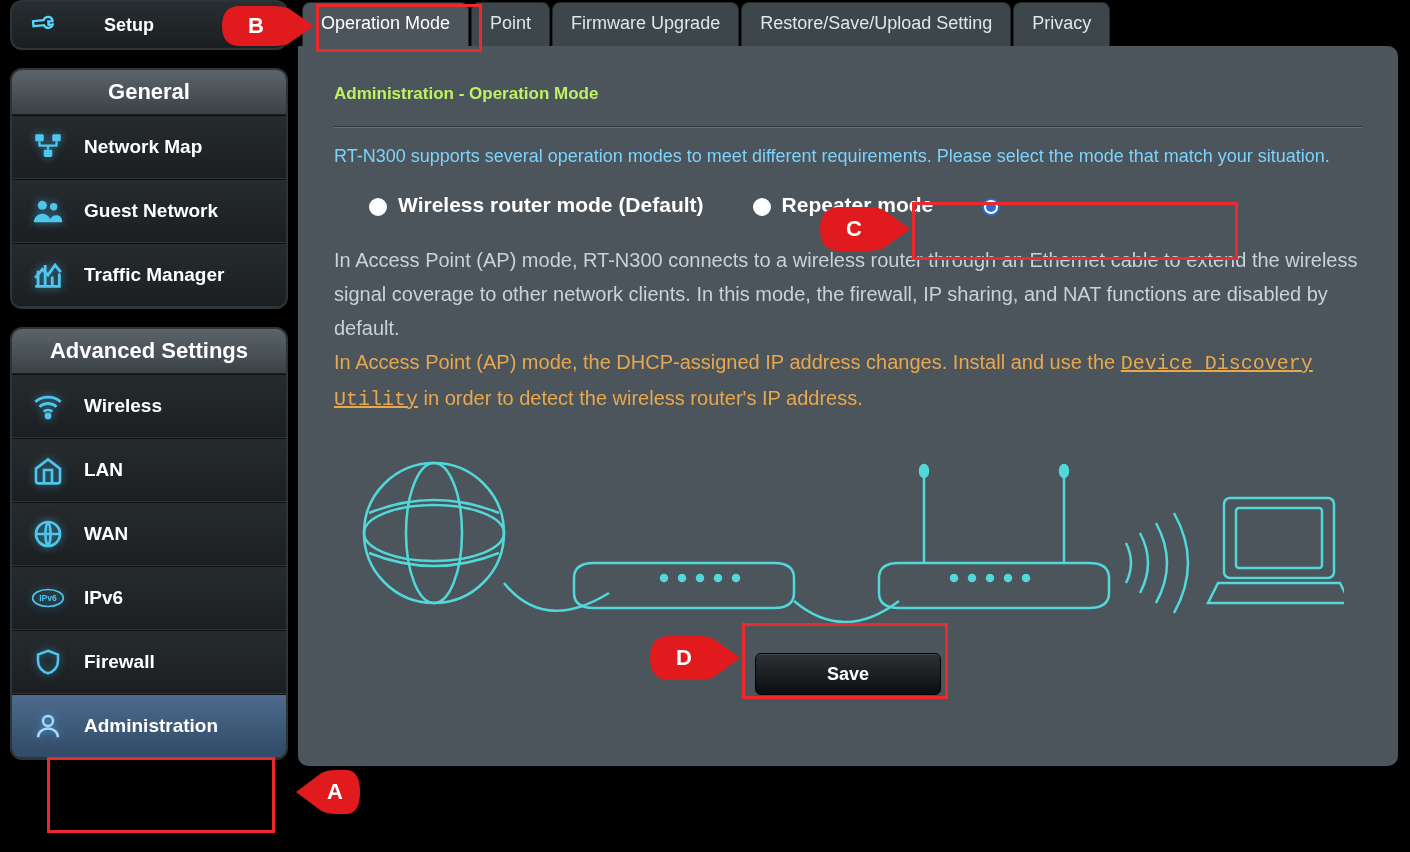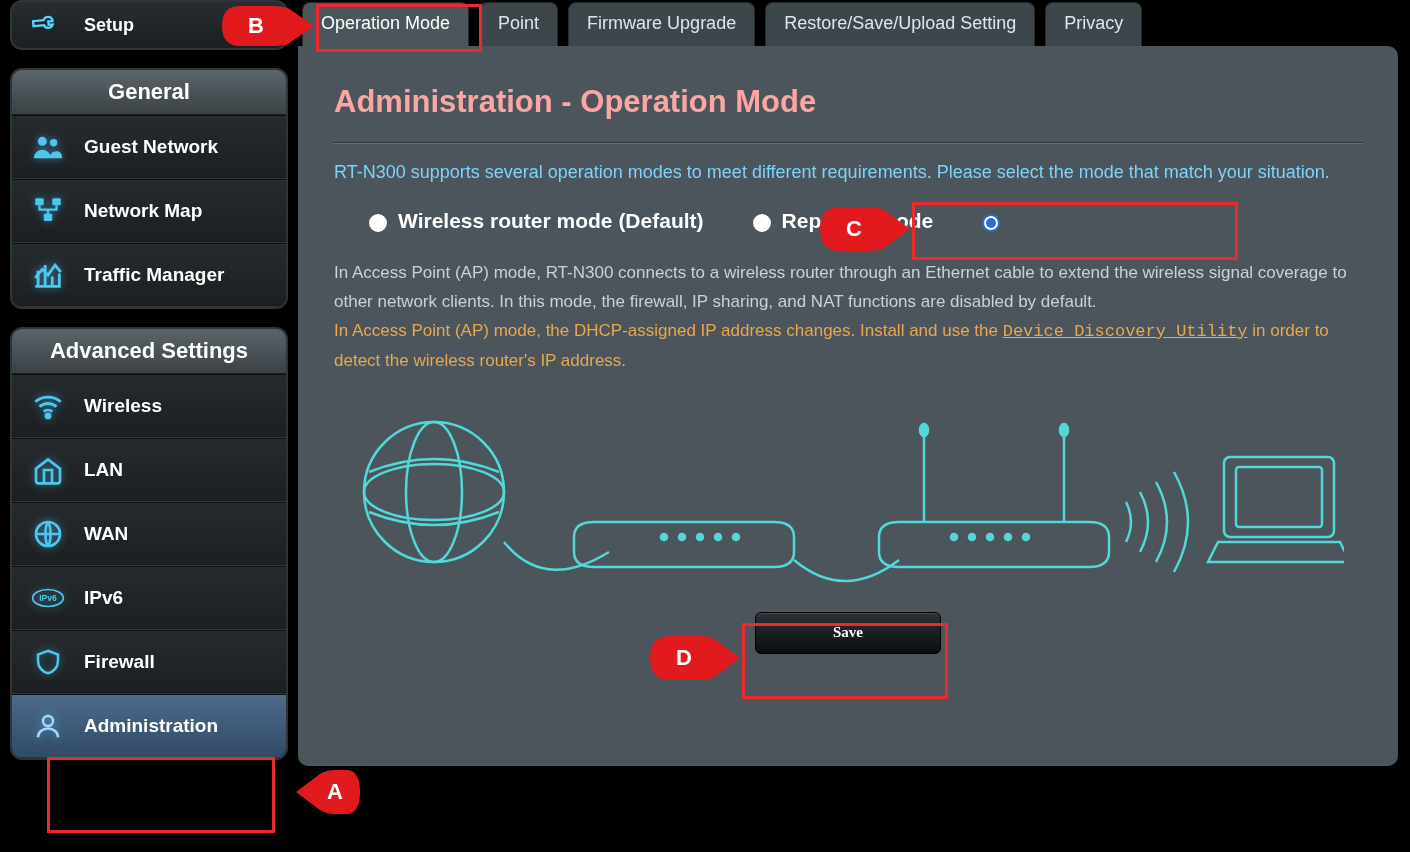--- a/index.html
+++ b/index.html
@@ -30,21 +30,21 @@
     background: linear-gradient(#272d30, #1a1f22);
     border: 2px solid #2e3538;
     border-radius: 12px;
     margin-bottom: 18px;
     overflow: hidden;
   }
   .setup-btn {
     height: 46px;
     display: flex;
     align-items: center;
-    padding-left: 72px;
+    padding-left: 92px;
     font-weight: bold;
     font-size: 18px;
     color: #fff;
     position: relative;
   }
   .setup-btn .wrench {
     position: absolute;
     left: 18px;
     top: 6px;
     transform: rotate(40deg);
@@ -93,21 +93,21 @@
 
   
   .main {
     flex: 1;
     display: flex;
     flex-direction: column;
     padding-top: 0;
   }
   .tabs {
     display: flex;
-    gap: 10px;
+    gap: 2px;
     margin-left: 4px;
     margin-top: 2px;
   }
   .tab {
     background: #3d464b;
     color: #dfe6ea;
     font-size: 18px;
     padding: 10px 18px 12px;
     border: 1px solid #252a2d;
     border-bottom: none;
@@ -122,23 +122,23 @@
 
   .panel {
     background: #4b555b;
     border-radius: 0 10px 10px 10px;
     padding: 30px 36px 40px;
     min-height: 720px;
     box-sizing: border-box;
   }
   .panel h2 {
     margin: 8px 0 22px;
-    font-size: 31px;
-    font-weight: bold;
-    color: #fca5a5;
+    font-size: 17px;
+    font-weight: bold;
+    color: #bef264;
   }
   .rule {
     border: none;
     border-top: 1px solid #2f3538;
     border-bottom: 1px solid #66717a;
     margin: 0 0 18px;
   }
   .intro {
     font-size: 18px;
     color: #7dd3fc;
@@ -170,21 +170,21 @@
   }
   .radio-row input[type=radio]:checked::after {
     content: "";
     position: absolute;
     left: 2px; top: 2px;
     width: 10px; height: 10px;
     border-radius: 50%;
     background: #2a6bd8;
   }
   .desc {
-    font-size: 17px;
+    font-size: 20px;
     line-height: 1.7;
     color: #c8d2d9;
   }
   .desc .warn {
     color: #e8a84f;
   }
   .desc a {
     color: #e8a84f;
     font-family: "Courier New", monospace;
     text-decoration: underline;
@@ -204,25 +204,24 @@
     margin-top: 10px;
     position: relative;
   }
   .save-btn {
     width: 186px;
     height: 42px;
     background: linear-gradient(#2d3135, #0b0e10);
     border: 1px solid #000;
     border-radius: 6px;
     color: #fff;
-    font-size: 15px;
+    font-size: 18px;
     font-weight: bold;
     cursor: pointer;
     box-shadow: inset 0 1px 0 rgba(255,255,255,.12);
-    font-family: Liberation Serif, serif;
   }
 
   
   .callout {
     position: absolute;
     pointer-events: none;
   }
   .callout .box {
     position: absolute;
     border: 3px solid #ea2a2c;
@@ -257,38 +256,38 @@
       </span>
       <span>Setup</span>
     </div>
 
     <div class="side-block">
       <div class="section-title">General</div>
 
       <div class="nav-item">
         <span class="icon">
           <svg width="34" height="34" viewBox="0 0 24 24" fill="currentColor">
-                <circle cx="8" cy="8" r="3.2"></circle>
-                <circle cx="16" cy="9" r="2.6"></circle>
-                <path d="M2 20c0-3.3 2.7-6 6-6s6 2.7 6 6M13 20c0-2.5 2-5 5-5 2.4 0 4 1.8 4 5"></path>
-              </svg>
-        </span>
-        <span>Guest Network</span>
-      </div>
-
-      <div class="nav-item">
-        <span class="icon">
-          <svg width="34" height="34" viewBox="0 0 24 24" fill="currentColor">
                 <rect x="3" y="3" width="6" height="5" rx="1"></rect>
                 <rect x="15" y="3" width="6" height="5" rx="1"></rect>
                 <rect x="9" y="14" width="6" height="5" rx="1"></rect>
                 <path d="M6 8v3h12V8M12 11v3" stroke="currentColor" stroke-width="1.6" fill="none"></path>
               </svg>
         </span>
         <span>Network Map</span>
+      </div>
+
+      <div class="nav-item">
+        <span class="icon">
+          <svg width="34" height="34" viewBox="0 0 24 24" fill="currentColor">
+                <circle cx="8" cy="8" r="3.2"></circle>
+                <circle cx="16" cy="9" r="2.6"></circle>
+                <path d="M2 20c0-3.3 2.7-6 6-6s6 2.7 6 6M13 20c0-2.5 2-5 5-5 2.4 0 4 1.8 4 5"></path>
+              </svg>
+        </span>
+        <span>Guest Network</span>
       </div>
 
       <div class="nav-item">
         <span class="icon">
           <svg width="34" height="34" viewBox="0 0 24 24" fill="none" stroke="currentColor" stroke-width="2">
                 <path d="M3 20h18M5 20V9m5 11V5m5 15v-7m5 7V11"></path>
                 <path d="M3 14l5-6 4 4 5-7 4 5"></path>
               </svg>
         </span>
         <span>Traffic Manager</span>

